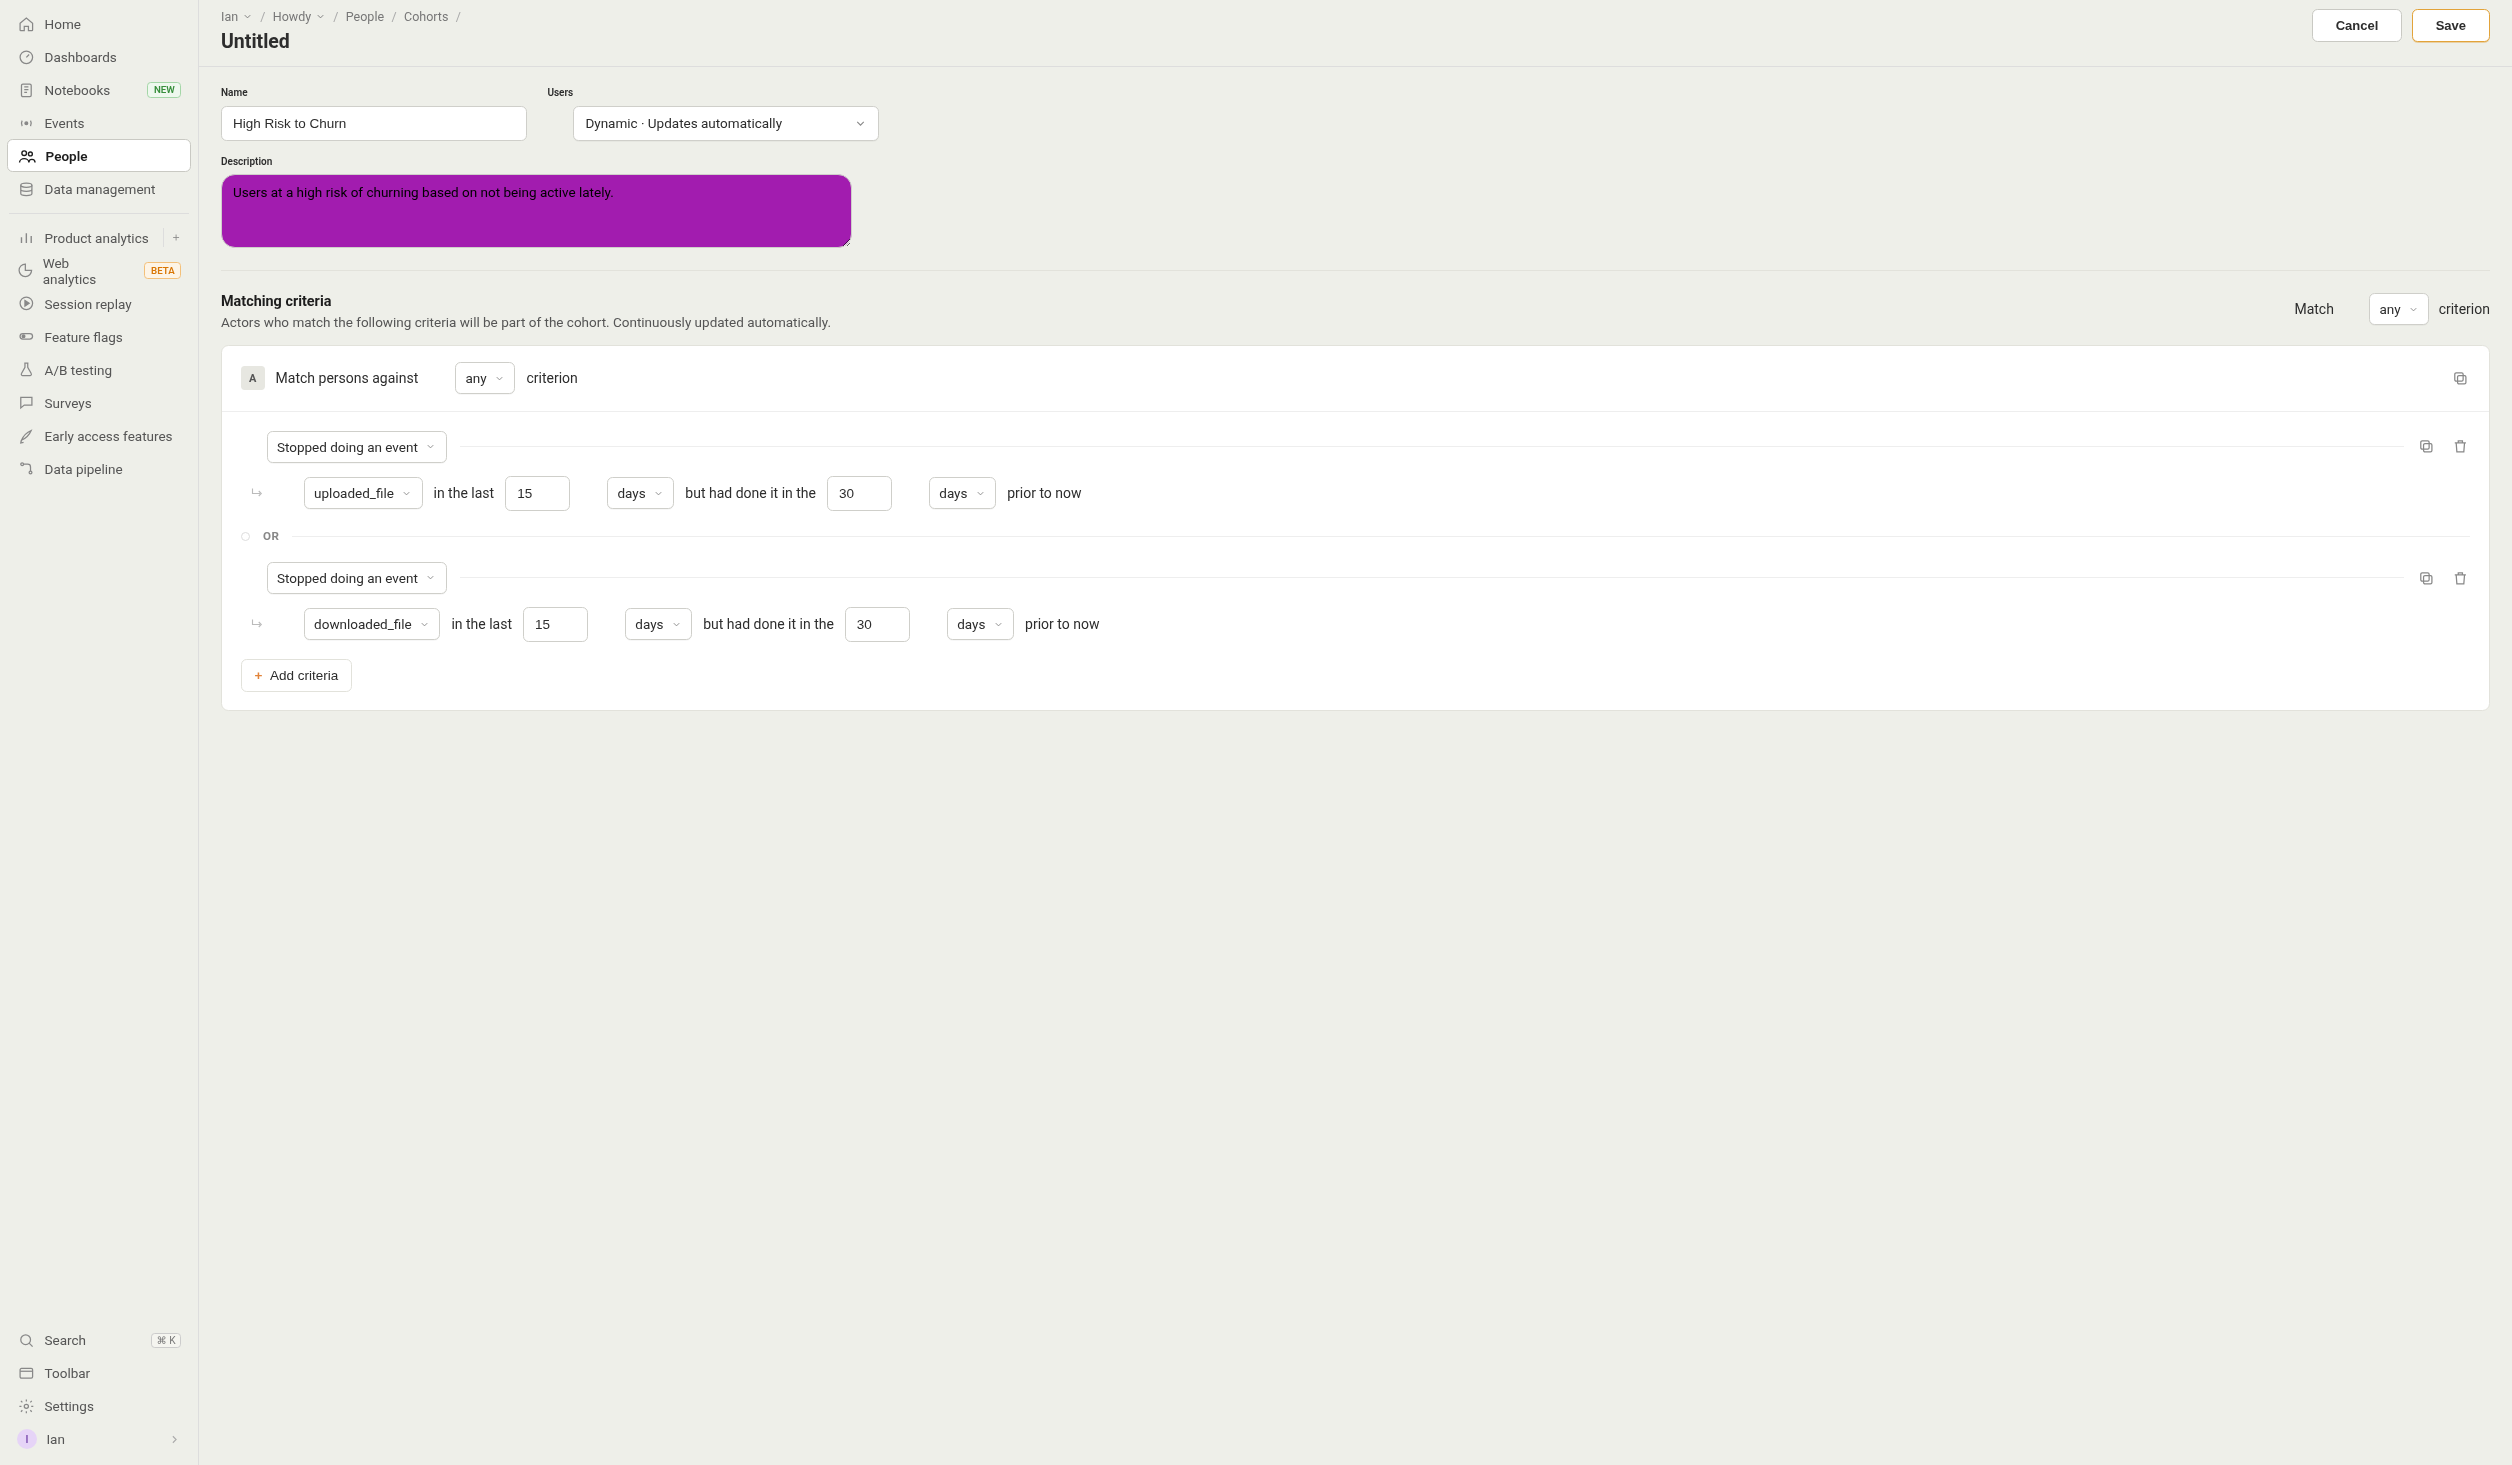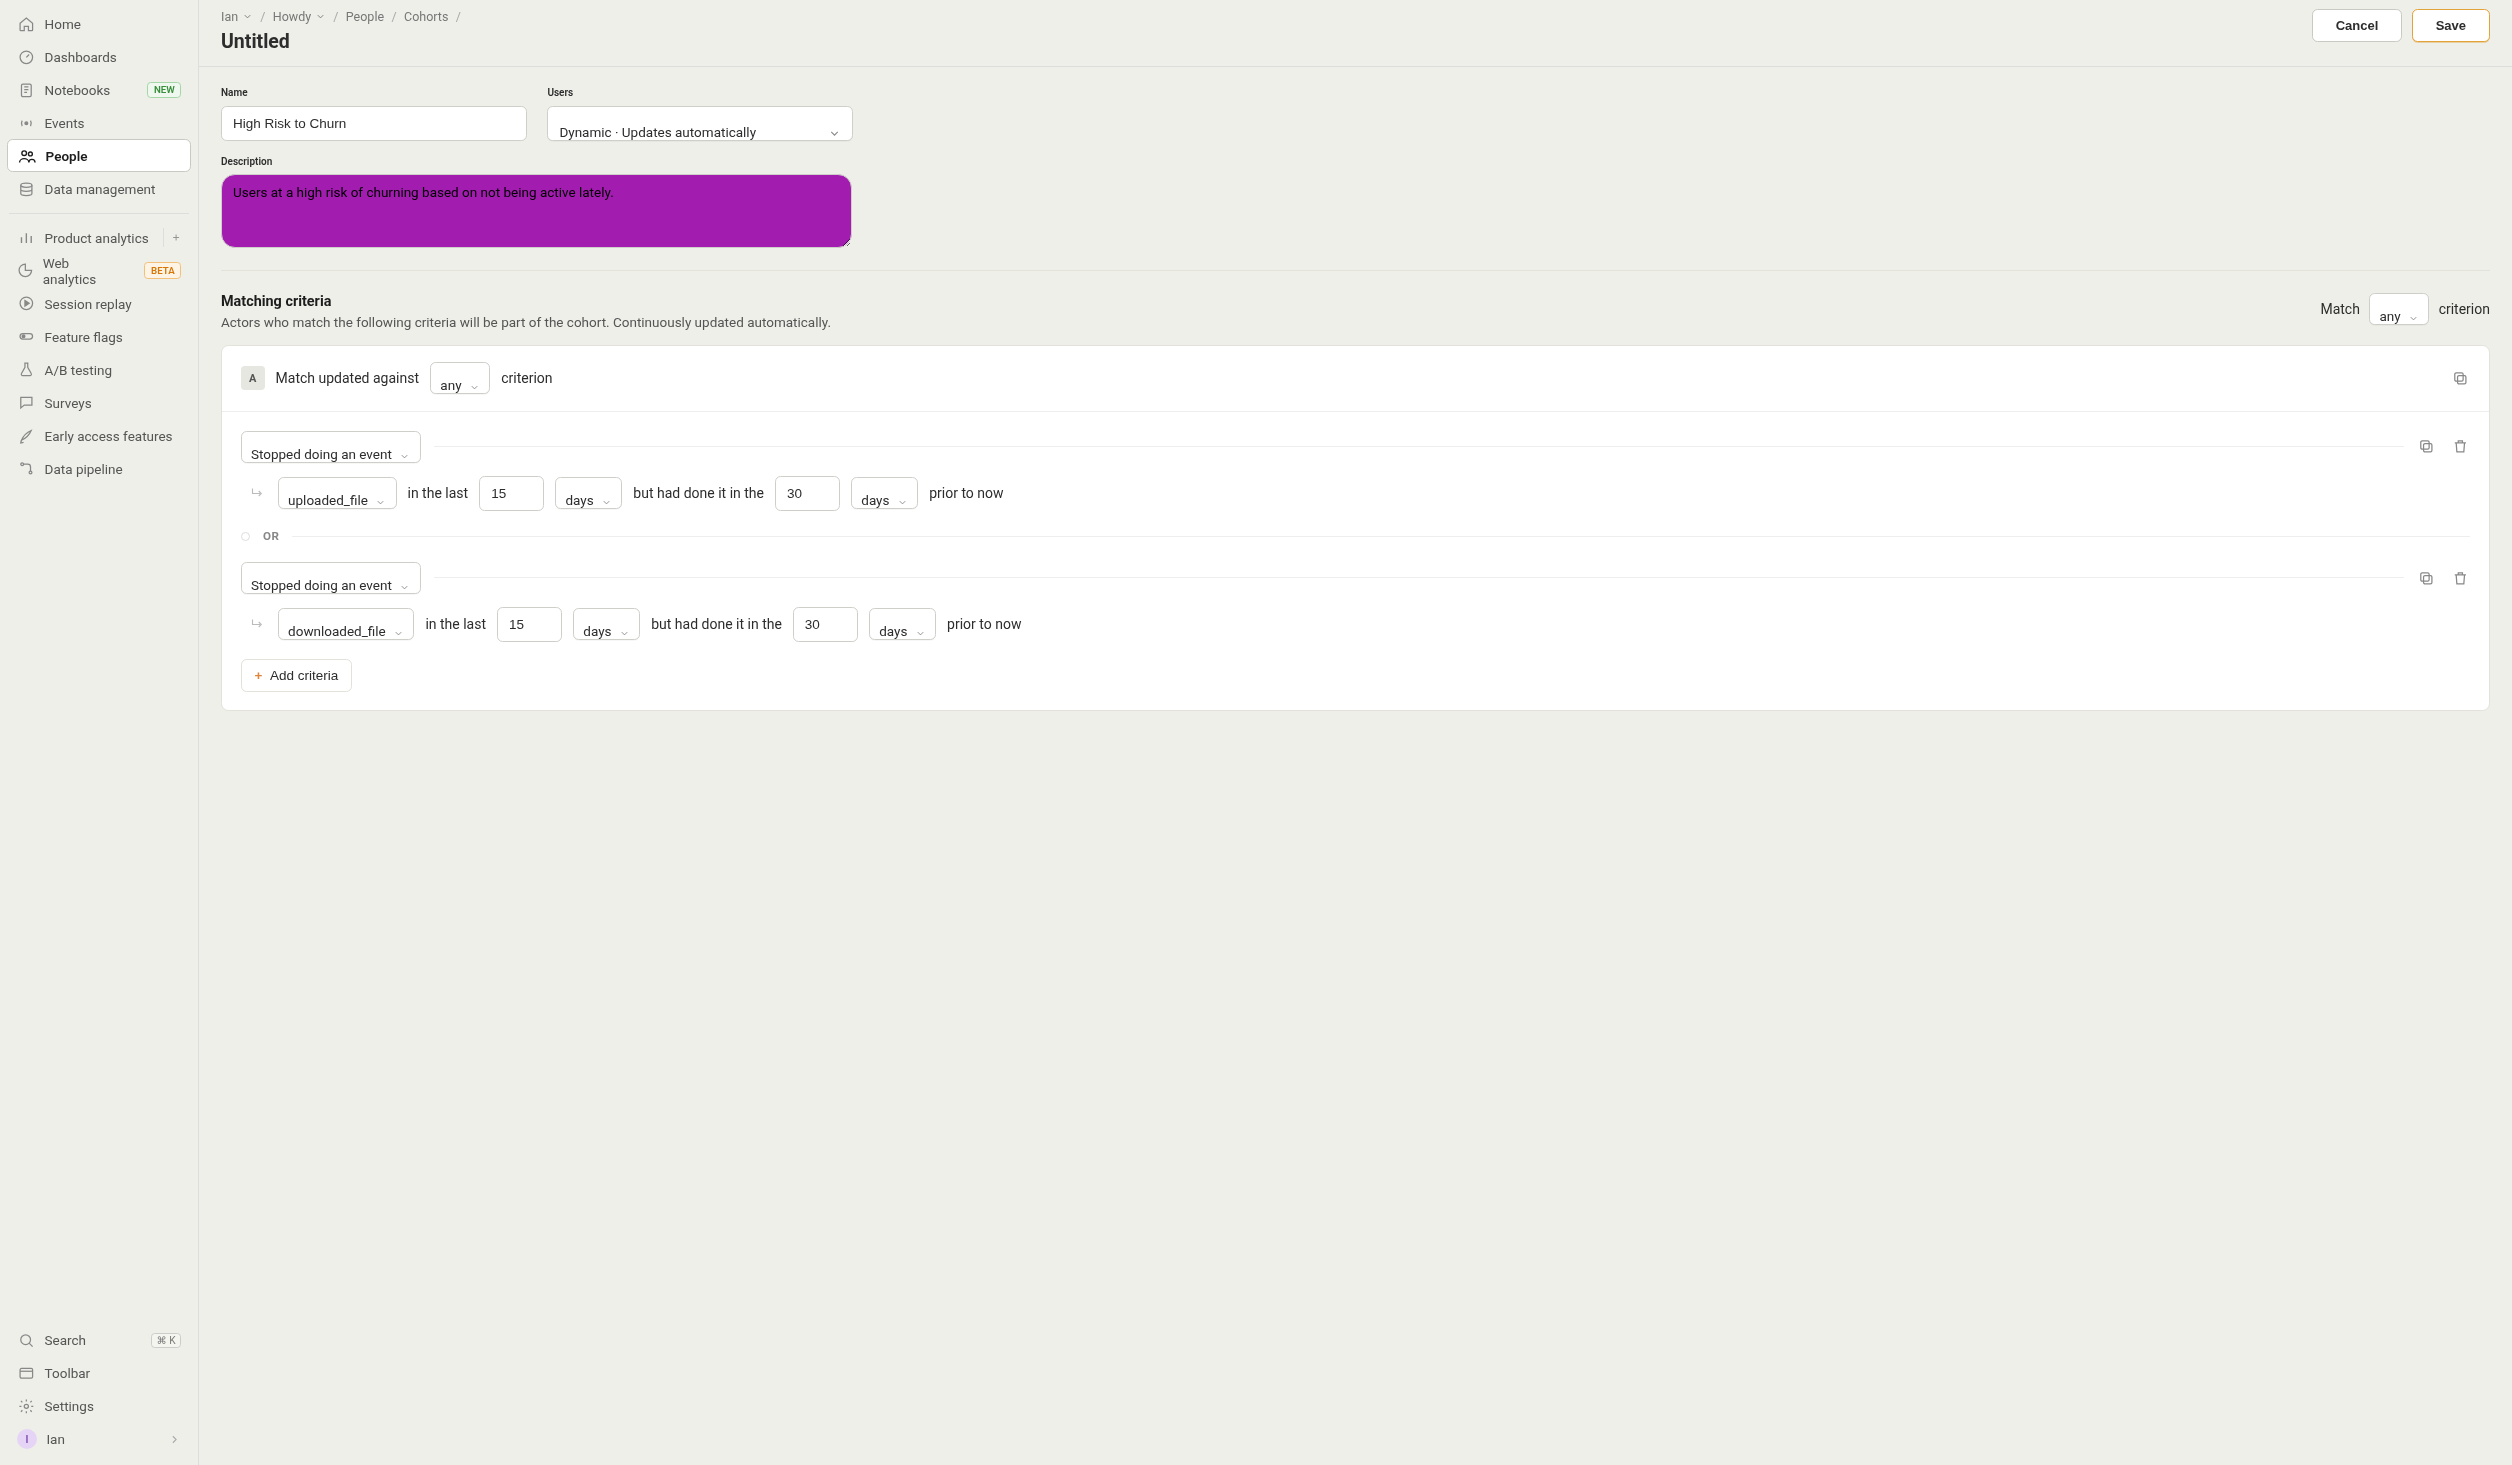--- a/index.html
+++ b/index.html
@@ -114,23 +114,24 @@
   .field-row { display:flex; gap:20.4px; margin-bottom:15px; }
   .field { display:flex; flex-direction:column; gap:7.4px; }
   .label { font-weight:600; font-size:10px; color:#2d2d2d; }
   .input, .select, .numinput {
     height: 35px; border:0.9px solid #cfcfca; border-radius:5.6px;
     background:#fff; padding: 0 11px; font-size:13.5px; color:#2d2d2d;
   }
   .input { width: 306px; }
   .select {
     width: 306px;
-    display:flex; align-items:flex-end; justify-content:space-between;
+    display:flex; align-items:center; justify-content:space-between;
     cursor:pointer;
     box-shadow: 0 0.9px 0 #00000008;
+    margin-left: 26px;
   }
   .select.tiny { width:auto; padding:0 9.3px; height:32px; gap:7.4px; }
   .textarea {
     width: 631px; height: 74px; border:0.9px solid #cfcfca; border-radius:14px;
     background:#a21caf; padding:9.3px 11px; font-size:13.5px; resize:both;
     font-family:inherit;
   }
 
   .section-divider { border:none; border-top:0.9px solid #e2e2db; margin:22px 0; }
 
@@ -441,21 +442,21 @@
               <path d="M6 9l6 6 6-6"></path>
             </svg>
         </div>
         <span>criterion</span>
       </div>
     </div>
 
     <div class="group-box">
       <div class="group-header">
         <span class="group-letter">A</span>
-        <span class="txt">Match updated against</span>
+        <span class="txt">Match persons against</span>
         <div class="select tiny">
           <span>any</span>
           <svg width="11" height="11" viewBox="0 0 24 24" fill="none" stroke="#888" stroke-width="2">
               <path d="M6 9l6 6 6-6"></path>
             </svg>
         </div>
         <span class="txt">criterion</span>
         <span class="ibtn copy-icon" style="margin-left:auto;">
           <svg width="16.7" height="16.7" viewBox="0 0 24 24" fill="none" stroke="currentColor" stroke-width="1.8">
               <rect x="8" y="8" width="12" height="12" rx="2"></rect>

